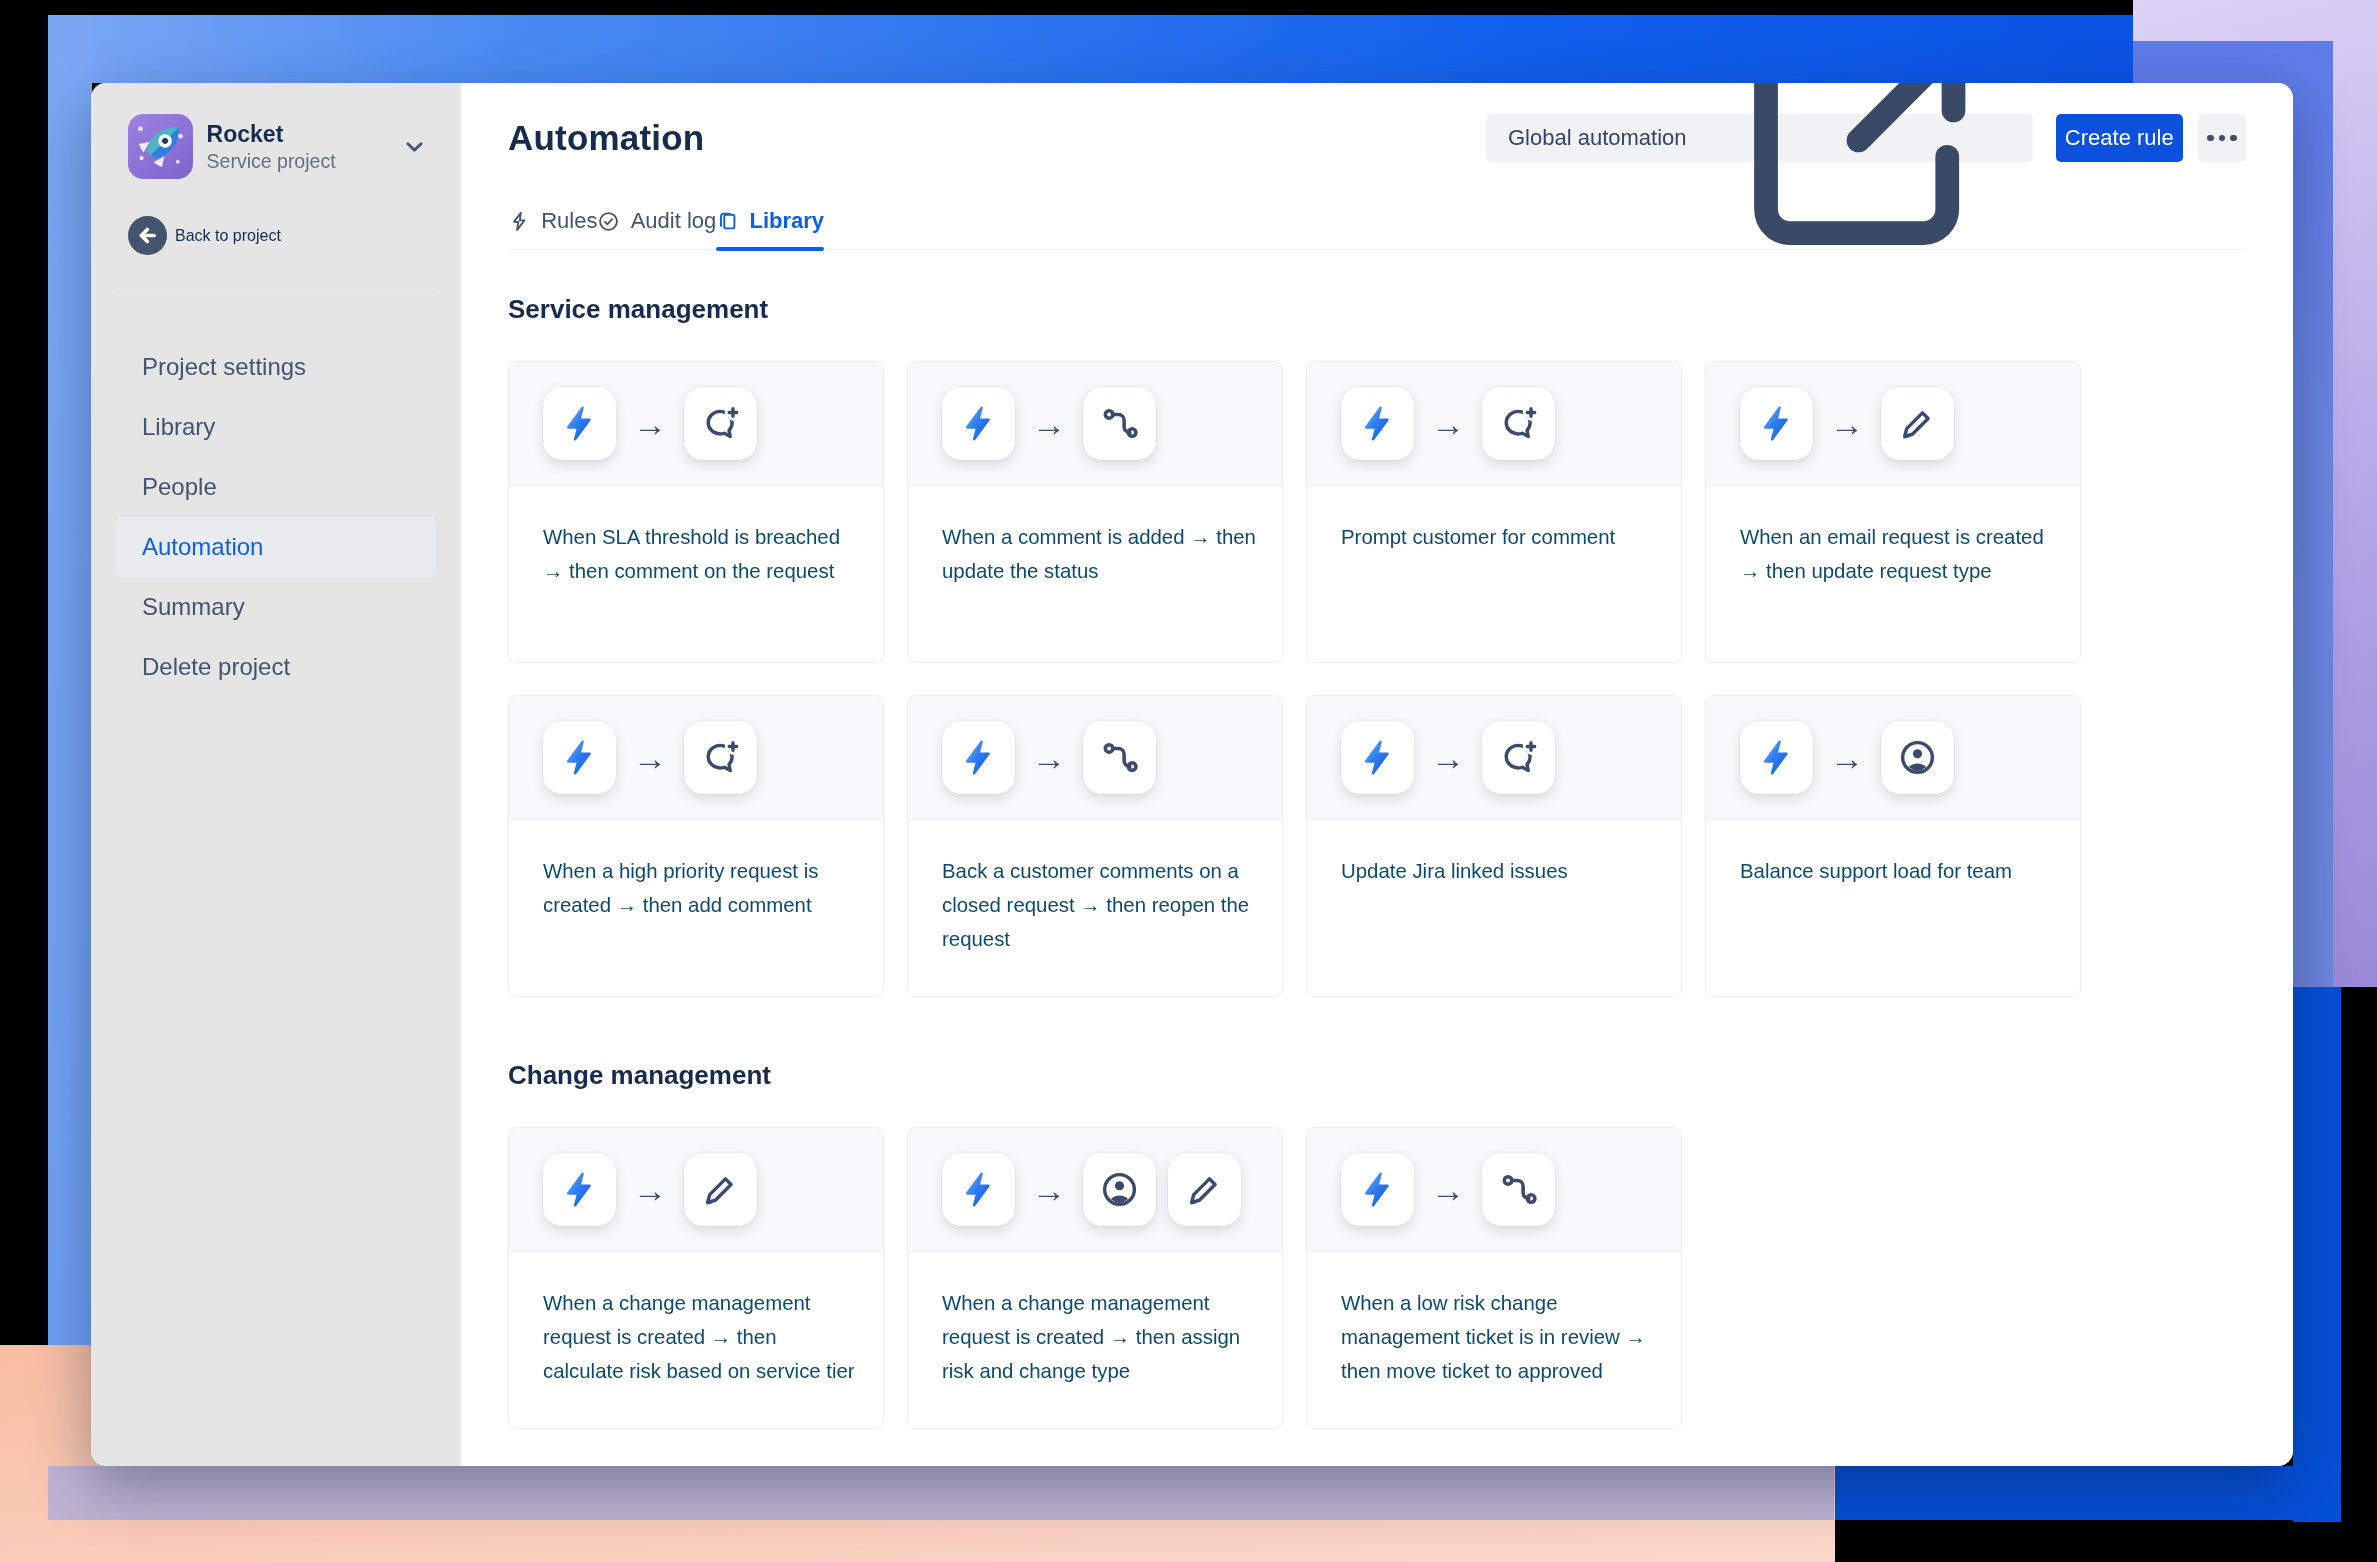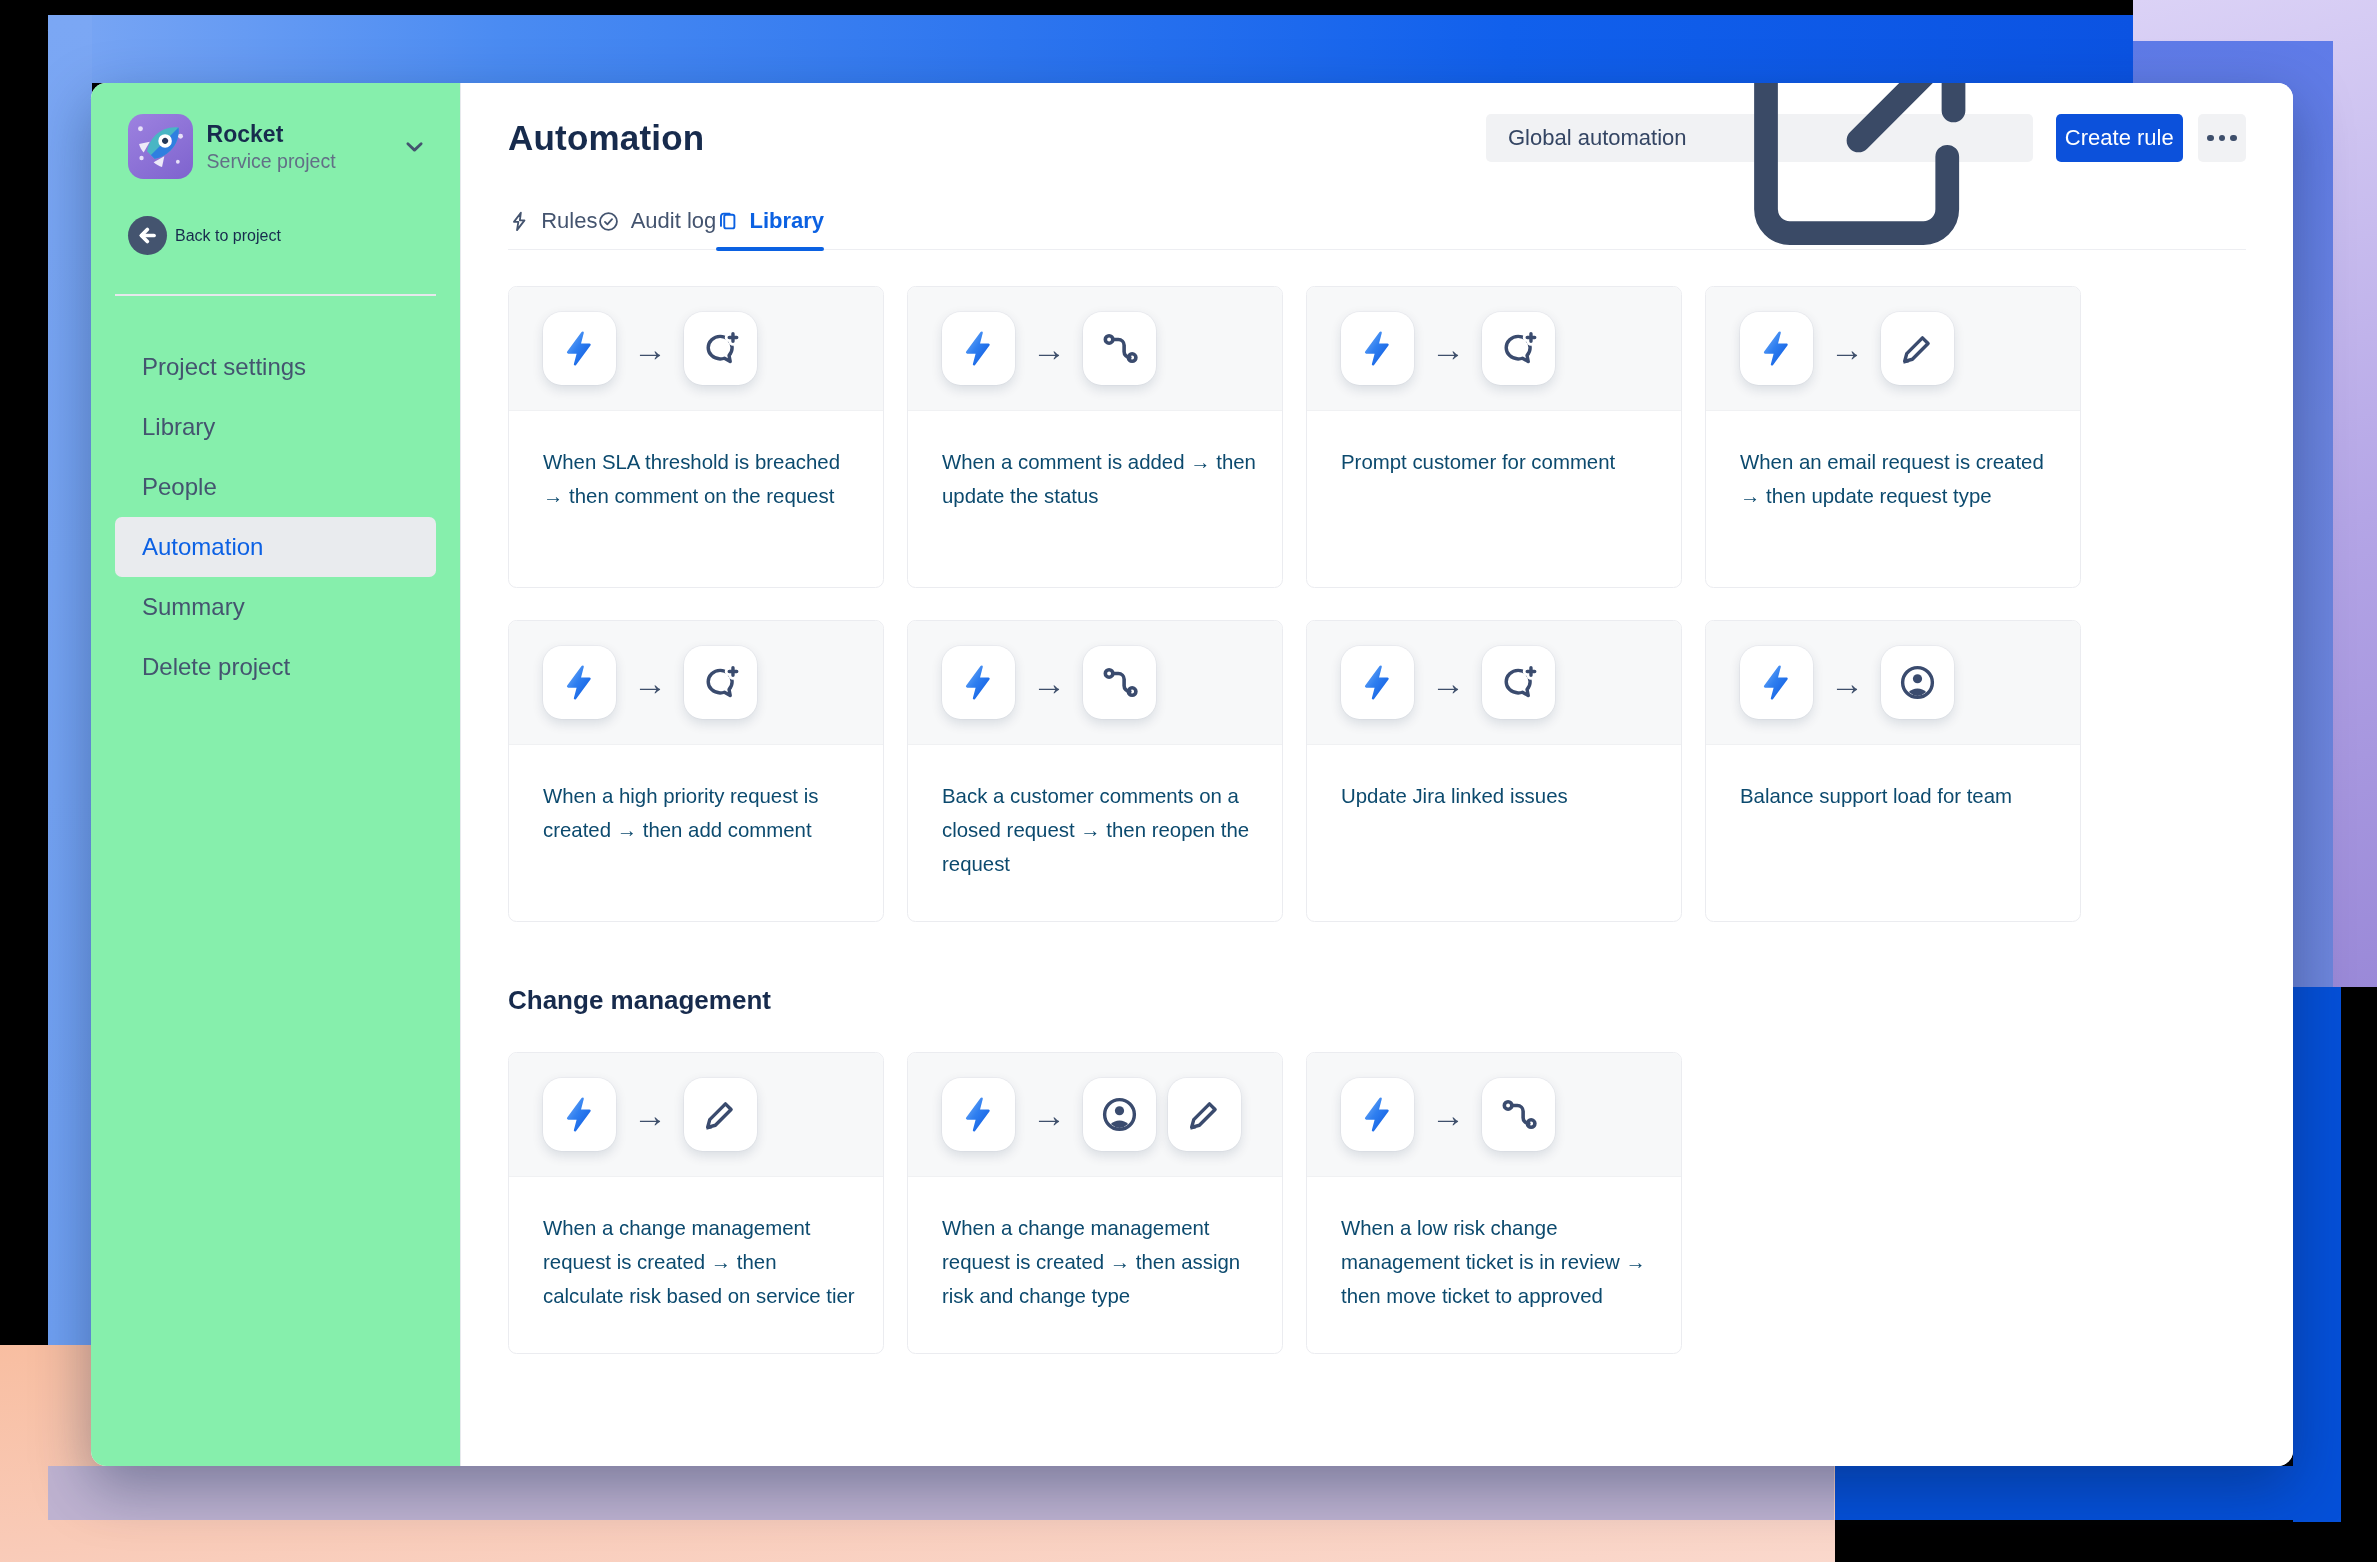--- a/index.html
+++ b/index.html
@@ -21,21 +21,21 @@
   .l-mauve{left:48px;top:1466px;width:1786px;height:54px;background:#BFB3D1;}
   .l-blueband{left:1835px;top:1466px;width:506px;height:54px;background:#0550D8;}
   .l-bluestrip{left:2293px;top:987px;width:48px;height:535px;background:#0550D8;}
 
   
   .window{left:91px;top:83px;width:2202px;height:1383px;background:#fff;
     border-radius:15.3px;box-shadow:0 20.4px 59px rgba(9,30,66,.38);
     display:flex;overflow:hidden;}
 
   
-  .sidebar{width:370px;min-width:370px;background:#86efac;border-right:1.7px solid #E7E9ED;
+  .sidebar{width:370px;min-width:370px;background:#e5e5e5;border-right:1.7px solid #E7E9ED;
     box-sizing:border-box;padding-top:31px;color:#1D2B4E;}
   .proj{display:flex;align-items:center;margin:0 31px 0 37px;}
   .avatar{width:65px;height:65px;border-radius:15.3px;flex:none;
     background:linear-gradient(145deg,#9D82E0,#7E63CE);display:flex;align-items:center;justify-content:center;}
   .avatar svg{width:49px;height:49px;}
   .proj-txt{margin-left:13.6px;flex:1;min-width:0;}
   .proj-name{font-size:23px;font-weight:bold;color:#172B4D;line-height:29px;}
   .proj-type{font-size:19.5px;color:#626F86;line-height:24.6px;}
   .chev{width:29px;height:29px;flex:none;}
   .chev svg{width:29px;height:29px;}
@@ -212,20 +212,21 @@
               <rect x="8.6" y="5" width="10.6" height="14.2" rx="2"></rect>
               <path d="M5.2 16.6V6.8a3 3 0 0 1 3-3h6"></path>
             </svg>
           </span>
           <span>Library</span>
         </div>
       </div>
 
     <div id="sections">
         <section class="sec1">
+          <div class="section-title">Service management</div>
           <div class="grid">
             <div class="card">
               <div class="card-top">
                 <div class="tile">
                   <svg viewBox="0 0 24 24">
                     <defs>
                       <linearGradient id="gbolt" x1="0" y1="0" x2="1" y2="1">
                         <stop offset="0" stop-color="#7CB3F9"></stop>
                         <stop offset=".45" stop-color="#2F7FF0"></stop>
                         <stop offset="1" stop-color="#0B57DF"></stop>

